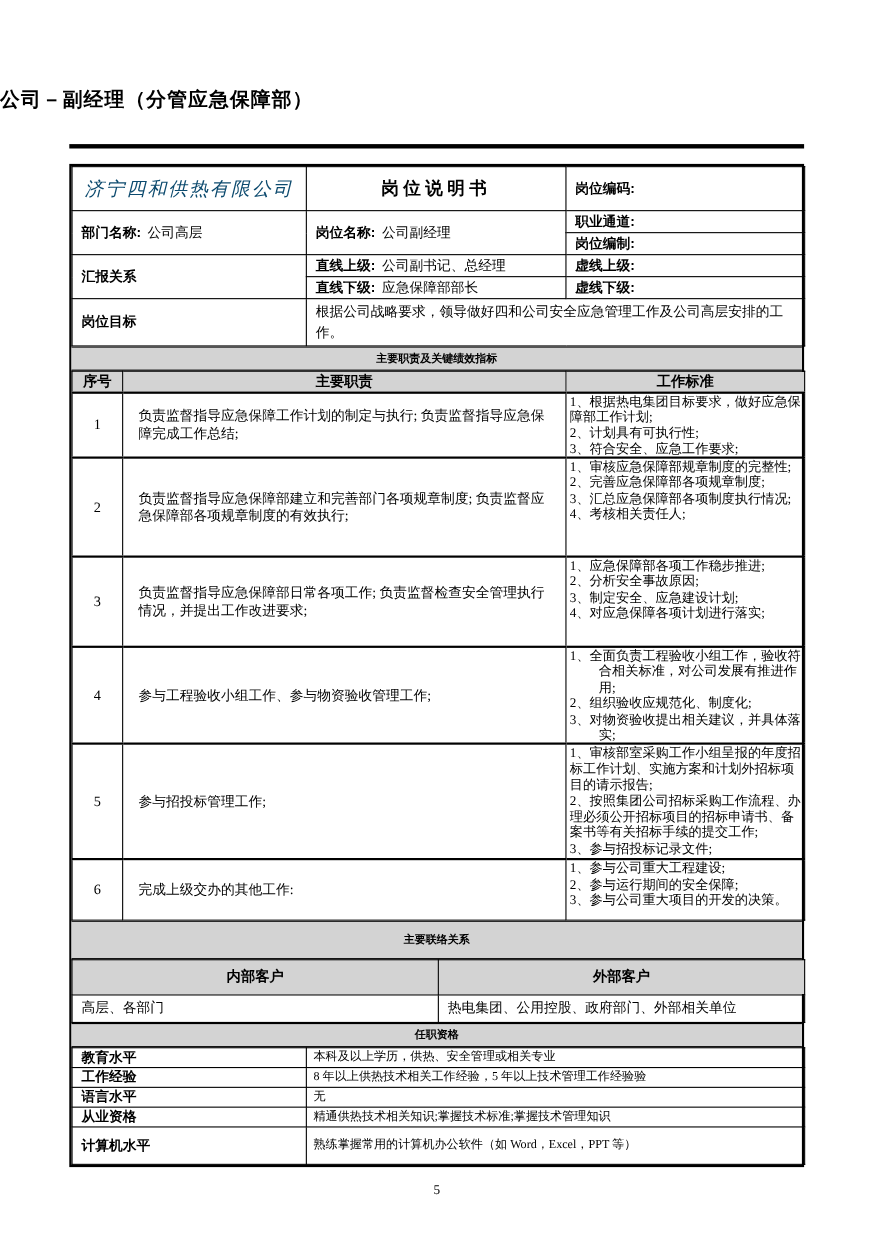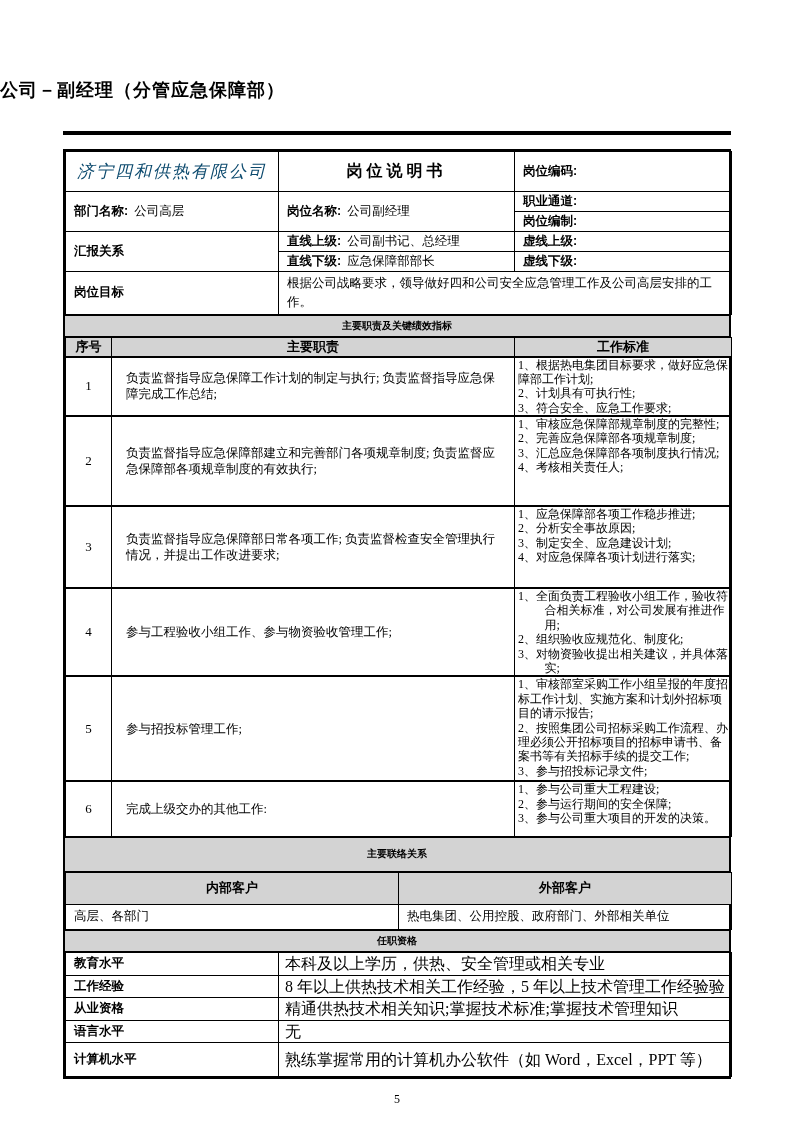--- a/index.html
+++ b/index.html
@@ -55,21 +55,21 @@
   .t-resp tr.r1{height:50px;} .t-resp tr.r2{height:90px;} .t-resp tr.r3{height:82px;}
   .t-resp tr.r4{height:85px;} .t-resp tr.r5{height:105px;} .t-resp tr.r6{height:55px;}
   .std-item.hang{padding-left:2.2em;text-indent:-2.2em;}
   
   .t-contacts .hdr td{
     background:#d3d3d3;font-weight:bold;text-align:center;font-size:13px;height:31px;
     font-family:"Liberation Sans","DejaVu Sans",sans-serif;padding:0;vertical-align:middle;
   }
   .t-contacts .vals td{height:24px;font-size:12.5px;padding:0 0 0 8px;vertical-align:middle;}
   
-  .t-quals td{font-size:16px;vertical-align:middle;}
+  .t-quals td{font-size:11px;vertical-align:middle;}
   .t-quals td.qlabel{font-weight:bold;padding:0 0 0 8px;
     font-family:"Liberation Sans","DejaVu Sans",sans-serif;font-size:12.5px;}
   .t-quals td.qvalue{padding:0 6px;line-height:1.35;}
   .t-quals tr{height:18px;}
   .t-quals tr:last-child{height:34px;}
   .page-num{text-align:center;font-size:12px;margin-top:13px;}
 </style>
 </head>
 <body>
 
@@ -241,28 +241,28 @@
       <tbody>
           <tr>
             <td class="qlabel">教育水平</td>
             <td class="qvalue">本科及以上学历，供热、安全管理或相关专业</td>
           </tr>
           <tr>
             <td class="qlabel">工作经验</td>
             <td class="qvalue">8 年以上供热技术相关工作经验，5 年以上技术管理工作经验验</td>
           </tr>
           <tr>
+            <td class="qlabel">语言水平</td>
+            <td class="qvalue">无</td>
+          </tr>
+          <tr>
             <td class="qlabel">从业资格</td>
             <td class="qvalue">精通供热技术相关知识;掌握技术标准;掌握技术管理知识</td>
           </tr>
           <tr>
-            <td class="qlabel">语言水平</td>
-            <td class="qvalue">无</td>
-          </tr>
-          <tr>
             <td class="qlabel">计算机水平</td>
             <td class="qvalue">熟练掌握常用的计算机办公软件（如 Word，Excel，PPT 等）</td>
           </tr>
         </tbody>
     </table>
 
   </div>
 
   <div class="page-num">5</div>
 

